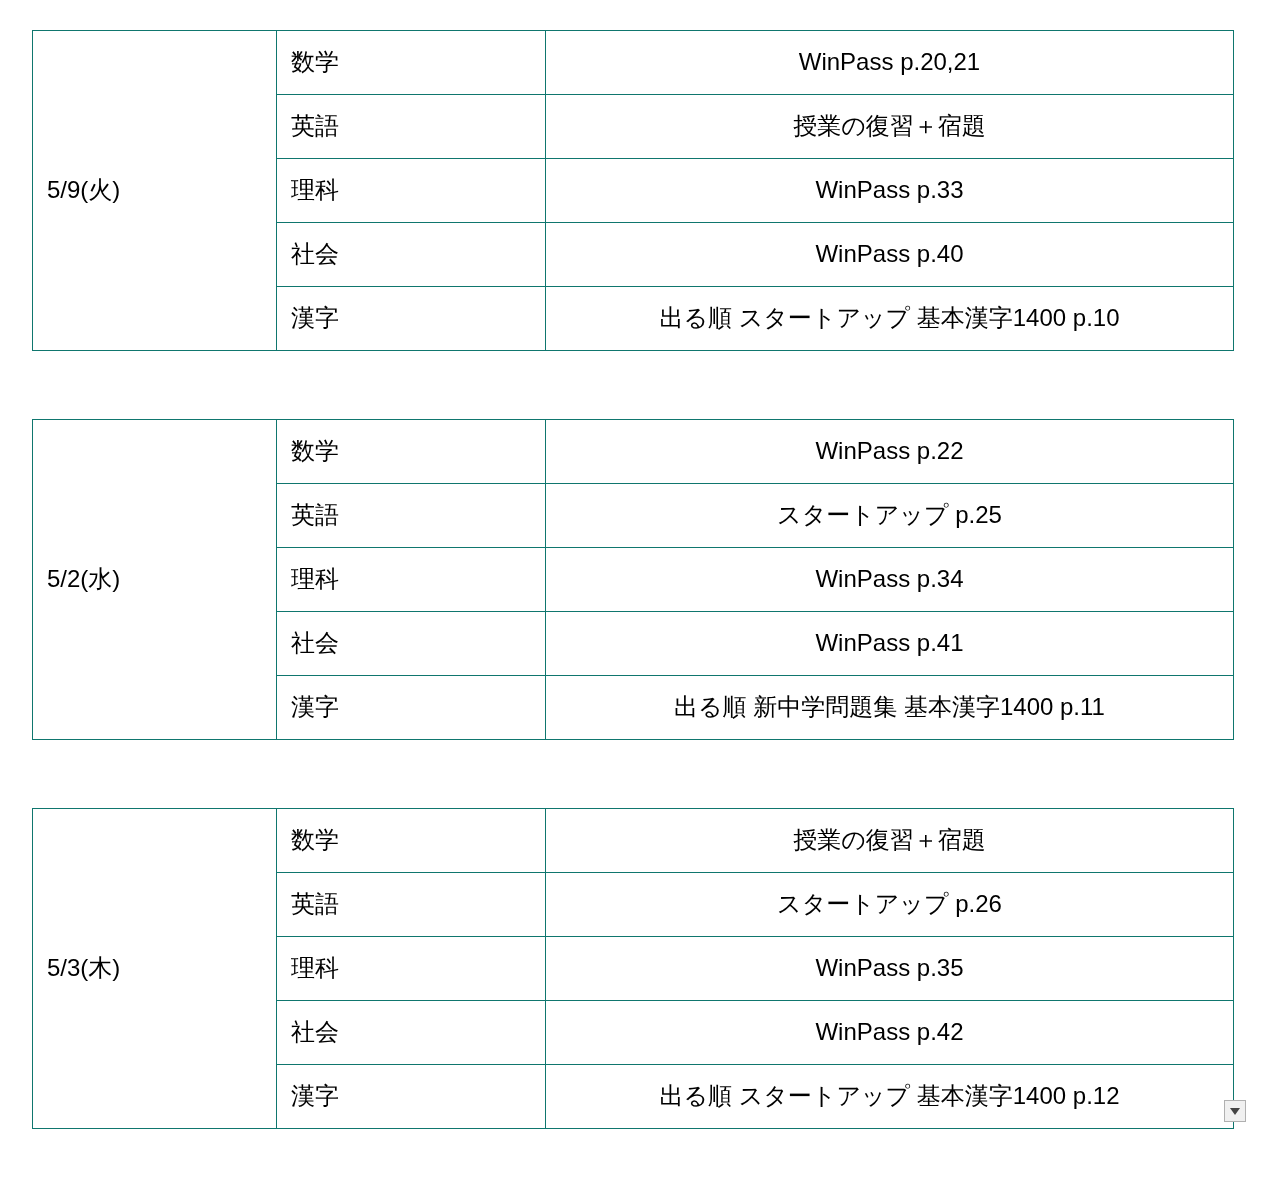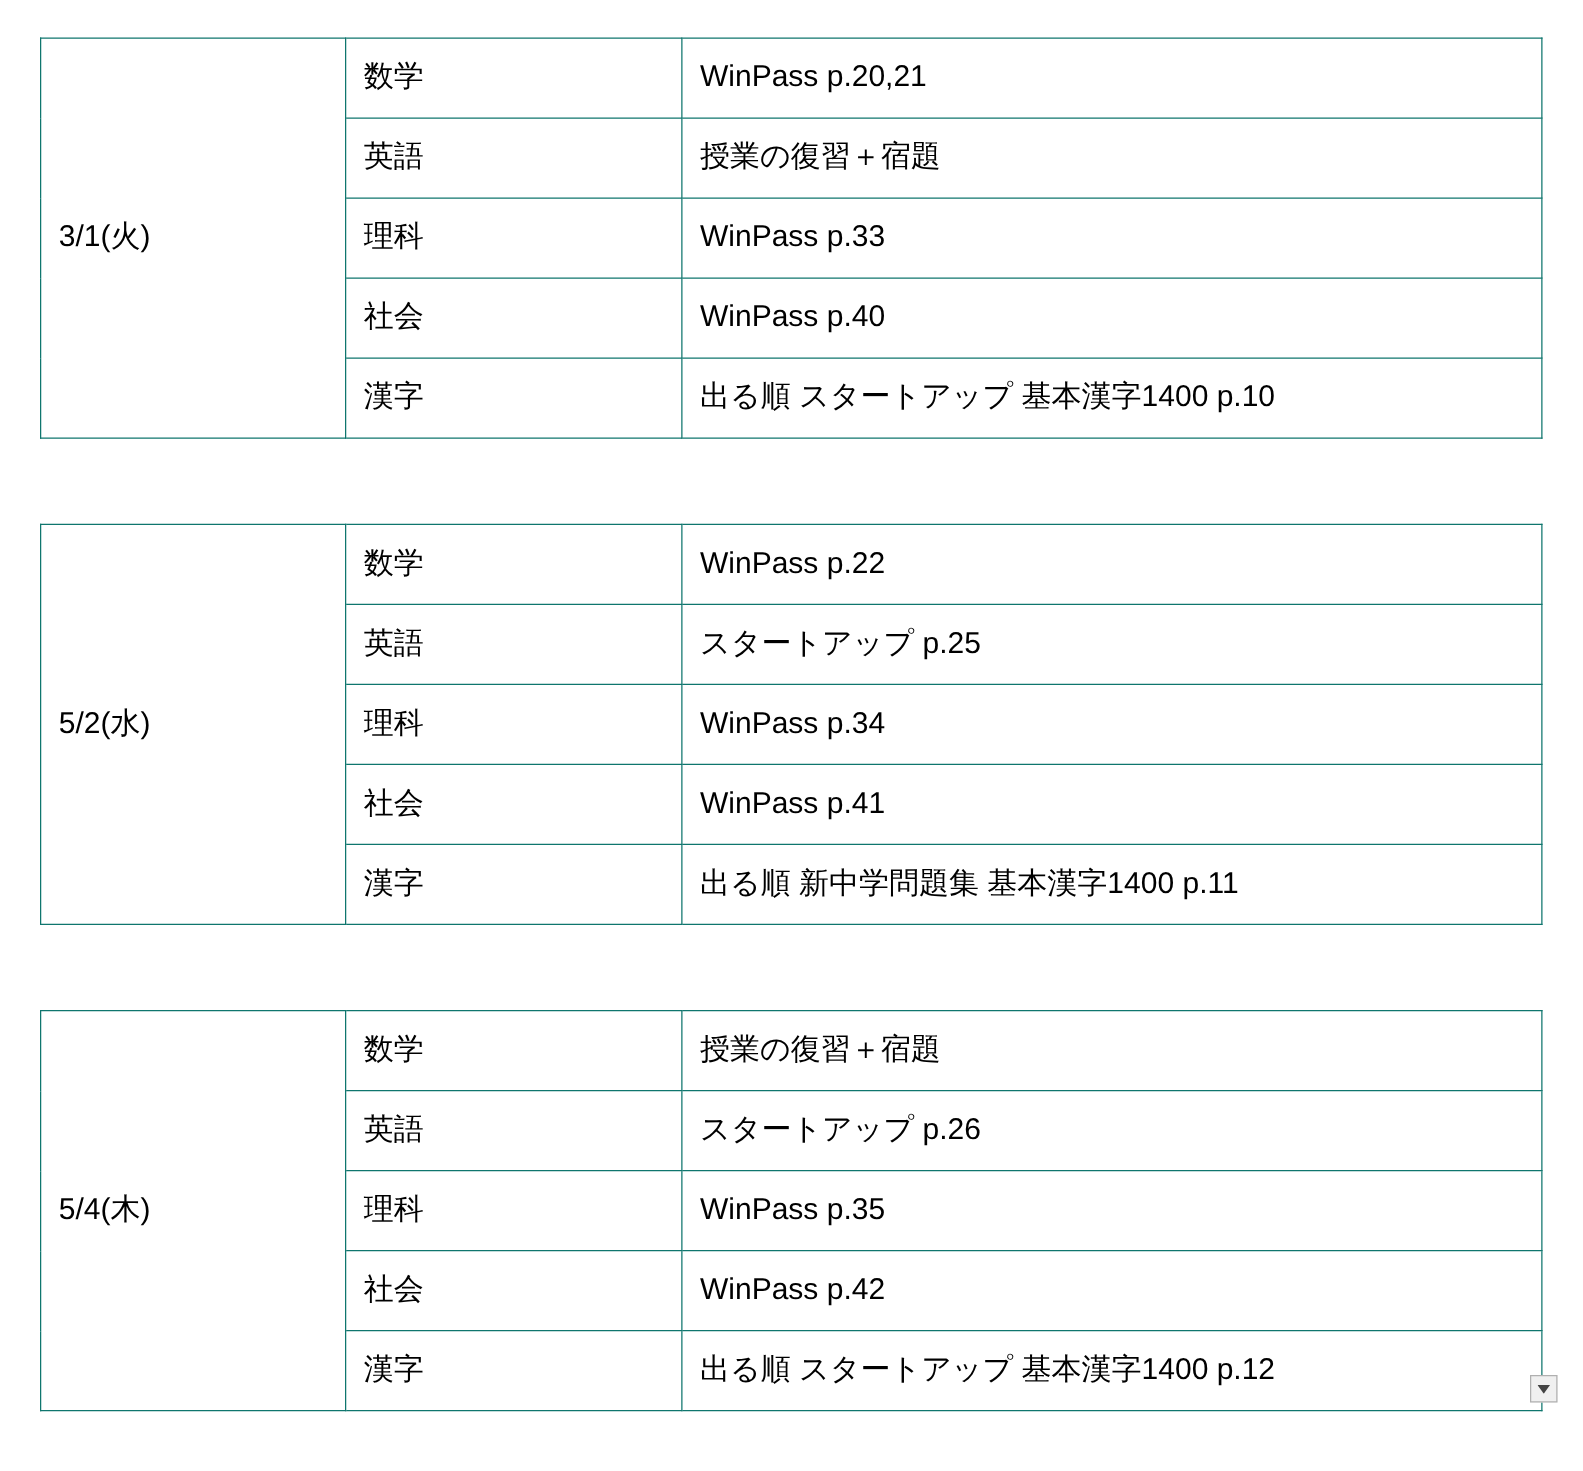--- a/index.html
+++ b/index.html
@@ -42,20 +42,21 @@
     overflow: hidden;
   }
   td.col-date {
     width: 215px;
   }
   td.col-subject {
     width: 240px;
   }
   td.col-task {
     width: auto;
+    text-align: center;
   }
   
   .scroll-arrow {
     position: absolute;
     right: 20px;
     bottom: 55px;
     width: 22px;
     height: 22px;
     background: #f0f0f0;
     border: 1px solid #b0b0b0;
@@ -69,21 +70,21 @@
   }
 </style>
 </head>
 <body>
 
 <div class="page">
 
   <table class="day-table">
     <tbody>
       <tr>
-        <td class="col-date" rowspan="5">3/1(火)</td>
+        <td class="col-date" rowspan="5">5/9(火)</td>
         <td class="col-subject">数学</td>
         <td class="col-task">WinPass p.20,21</td>
       </tr>
       <tr>
         <td class="col-subject">英語</td>
         <td class="col-task">授業の復習＋宿題</td>
       </tr>
       <tr>
         <td class="col-subject">理科</td>
         <td class="col-task">WinPass p.33</td>
@@ -121,21 +122,21 @@
       <tr>
         <td class="col-subject">漢字</td>
         <td class="col-task">出る順 新中学問題集 基本漢字1400 p.11</td>
       </tr>
     </tbody>
   </table>
 
   <table class="day-table">
     <tbody>
       <tr>
-        <td class="col-date" rowspan="5">5/4(木)</td>
+        <td class="col-date" rowspan="5">5/3(木)</td>
         <td class="col-subject">数学</td>
         <td class="col-task">授業の復習＋宿題</td>
       </tr>
       <tr>
         <td class="col-subject">英語</td>
         <td class="col-task">スタートアップ p.26</td>
       </tr>
       <tr>
         <td class="col-subject">理科</td>
         <td class="col-task">WinPass p.35</td>

